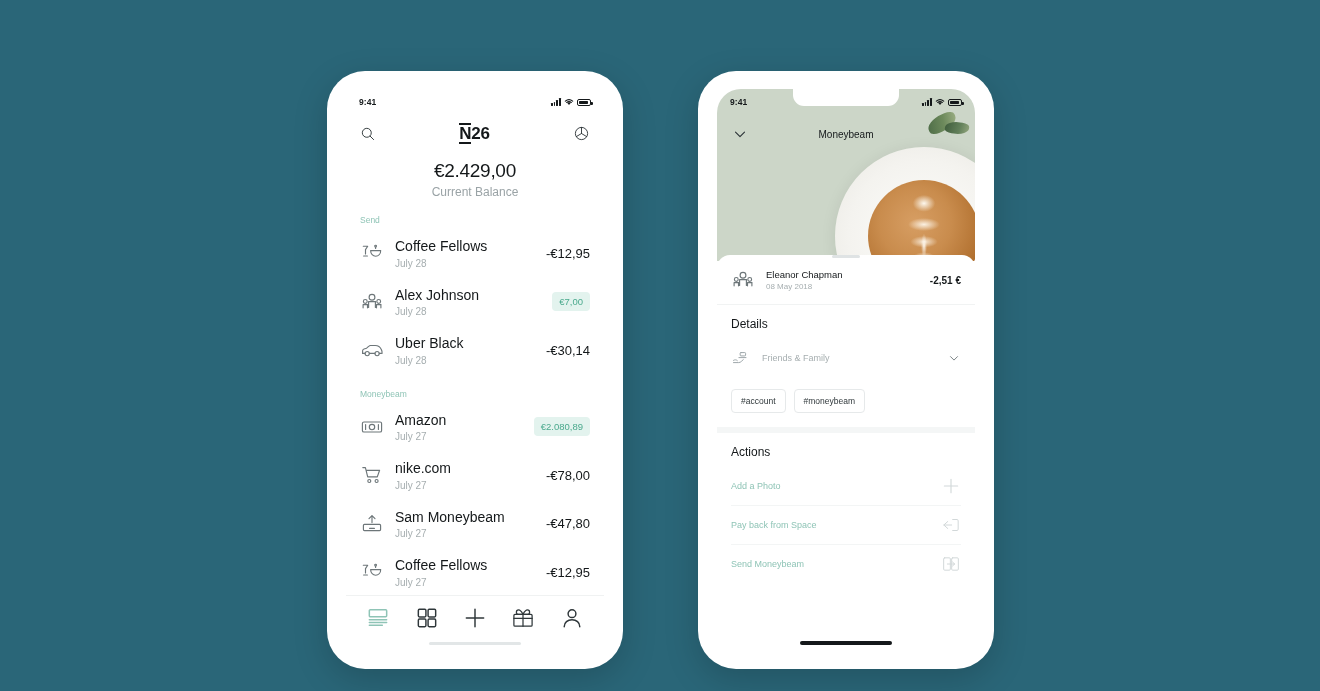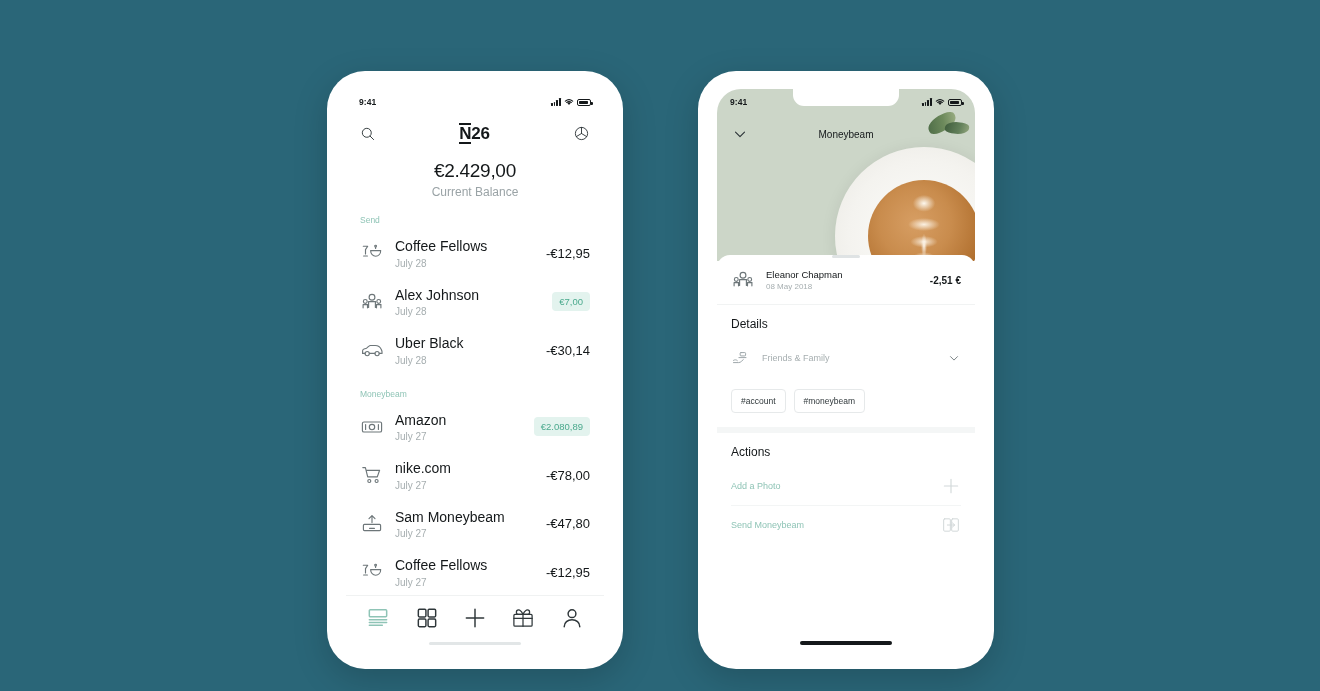--- a/index.html
+++ b/index.html
@@ -473,20 +473,29 @@
           <div id="action-list">
               <div class="row">
                 <span class="row-label teal">Add a Photo</span>
                 <span class="act-icon">
                   <svg viewBox="0 0 24 24" fill="none" stroke="currentColor" stroke-width="1.35" stroke-linecap="round" stroke-linejoin="round">
                     <path d="M12 4v16M4 12h16"></path>
                   </svg>
                 </span>
               </div>
               <div class="row">
+                <span class="row-label teal">Pay back from Space</span>
+                <span class="act-icon">
+                  <svg viewBox="0 0 24 24" fill="none" stroke="currentColor" stroke-width="1.2" stroke-linecap="round" stroke-linejoin="round">
+                    <path d="M14 5.4h5.2c.8 0 1.4.6 1.4 1.4v10.4c0 .8-.6 1.4-1.4 1.4H14"></path>
+                    <path d="M3.4 12h9.4M8.1 7.8 3.4 12l4.7 4.2"></path>
+                  </svg>
+                </span>
+              </div>
+              <div class="row">
                 <span class="row-label teal">Send Moneybeam</span>
                 <span class="act-icon">
                   <svg viewBox="0 0 24 24" fill="none" stroke="currentColor" stroke-width="1.2" stroke-linecap="round" stroke-linejoin="round">
                     <rect x="3.2" y="4.6" width="8" height="14.8" rx="1.2"></rect>
                     <rect x="12.8" y="4.6" width="8" height="14.8" rx="1.2"></rect>
                     <path d="M7.6 12h8.8M13.8 9.6 16.4 12l-2.6 2.4"></path>
                   </svg>
                 </span>
               </div>
             </div>

